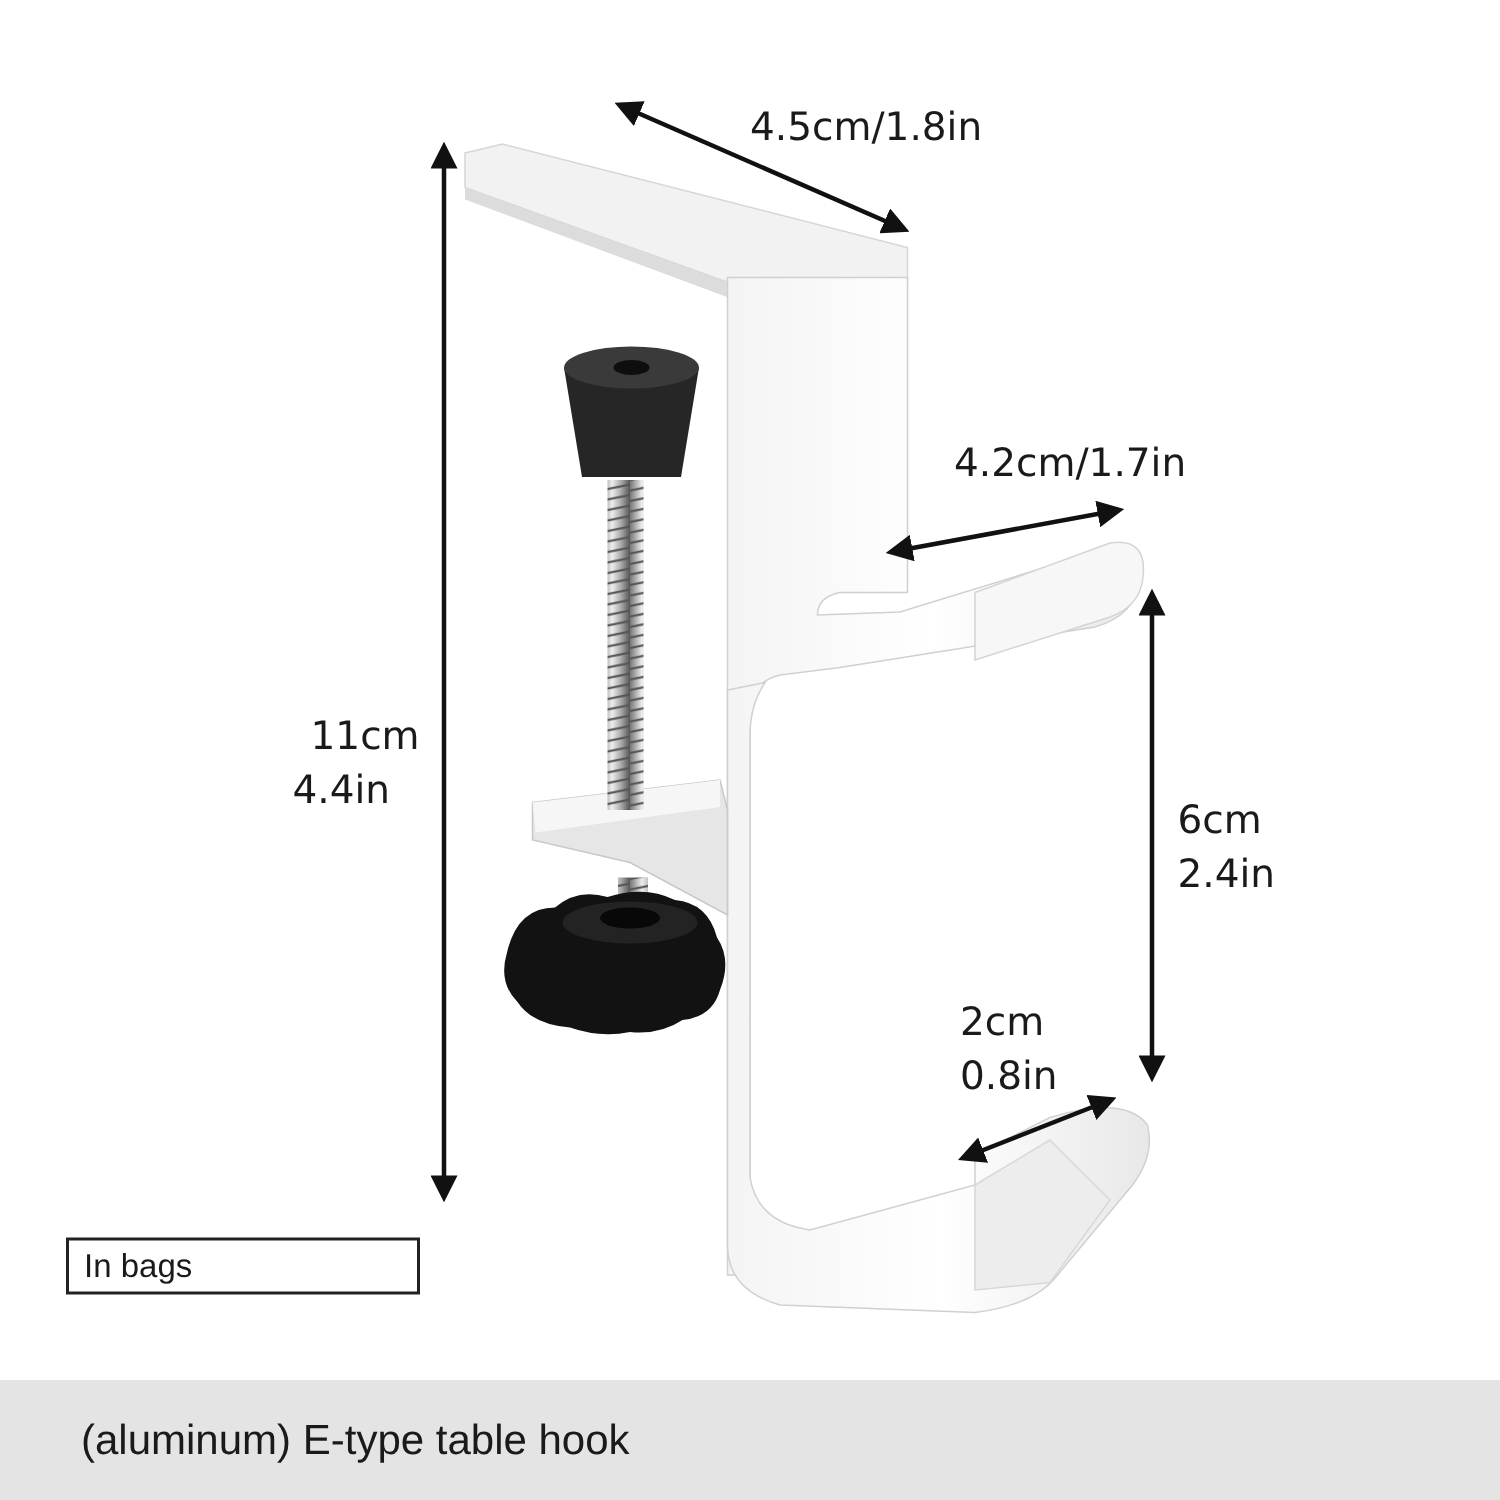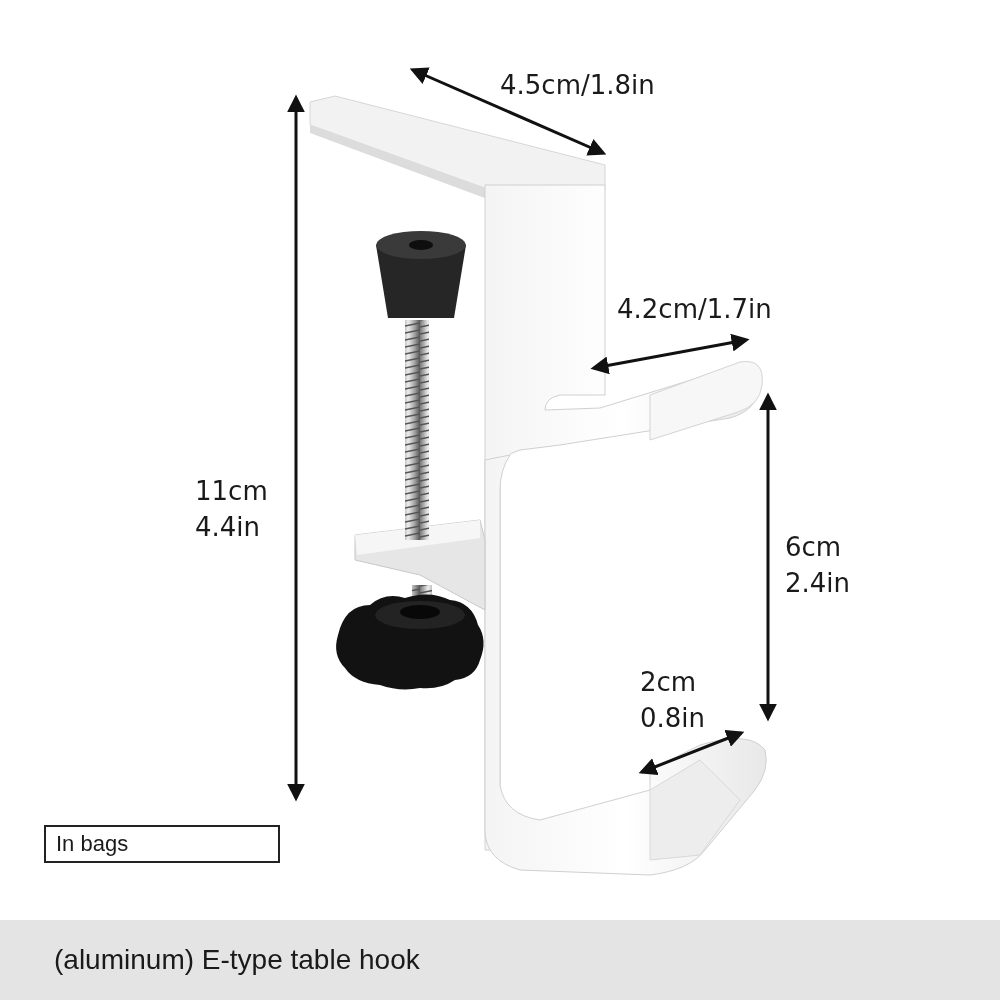--- a/index.html
+++ b/index.html
@@ -75,23 +75,23 @@
 
     <line x1="413" y1="70" x2="603" y2="153" stroke="#111" stroke-width="3" marker-start="url(#ah)" marker-end="url(#ah)"></line>
     <line x1="296" y1="98" x2="296" y2="798" stroke="#111" stroke-width="3" marker-start="url(#ah)" marker-end="url(#ah)"></line>
     <line x1="594" y1="368" x2="746" y2="340" stroke="#111" stroke-width="3" marker-start="url(#ah)" marker-end="url(#ah)"></line>
     <line x1="768" y1="396" x2="768" y2="718" stroke="#111" stroke-width="3" marker-start="url(#ah)" marker-end="url(#ah)"></line>
     <line x1="642" y1="772" x2="741" y2="733" stroke="#111" stroke-width="3" marker-start="url(#ah)" marker-end="url(#ah)"></line>
   </svg>
 </div>
 
 <div class="label" style="left:500px;top:68px;">4.5cm/1.8in</div>
-<div class="label" style="left:617px;top:292px;">4.2cm/1.7in</div>
+<div class="label" style="left:636px;top:292px;">4.2cm/1.7in</div>
 
-<div class="label" style="left:195px;top:474px;">11cm</div>
+<div class="label" style="left:207px;top:474px;">11cm</div>
 <div class="label" style="left:195px;top:510px;">4.4in</div>
 
 <div class="label" style="left:785px;top:530px;">6cm</div>
 <div class="label" style="left:785px;top:566px;">2.4in</div>
 
 <div class="label" style="left:640px;top:665px;">2cm</div>
 <div class="label" style="left:640px;top:701px;">0.8in</div>
 
 <div class="spec-table">
   <div class="spec-row">In bags</div>

